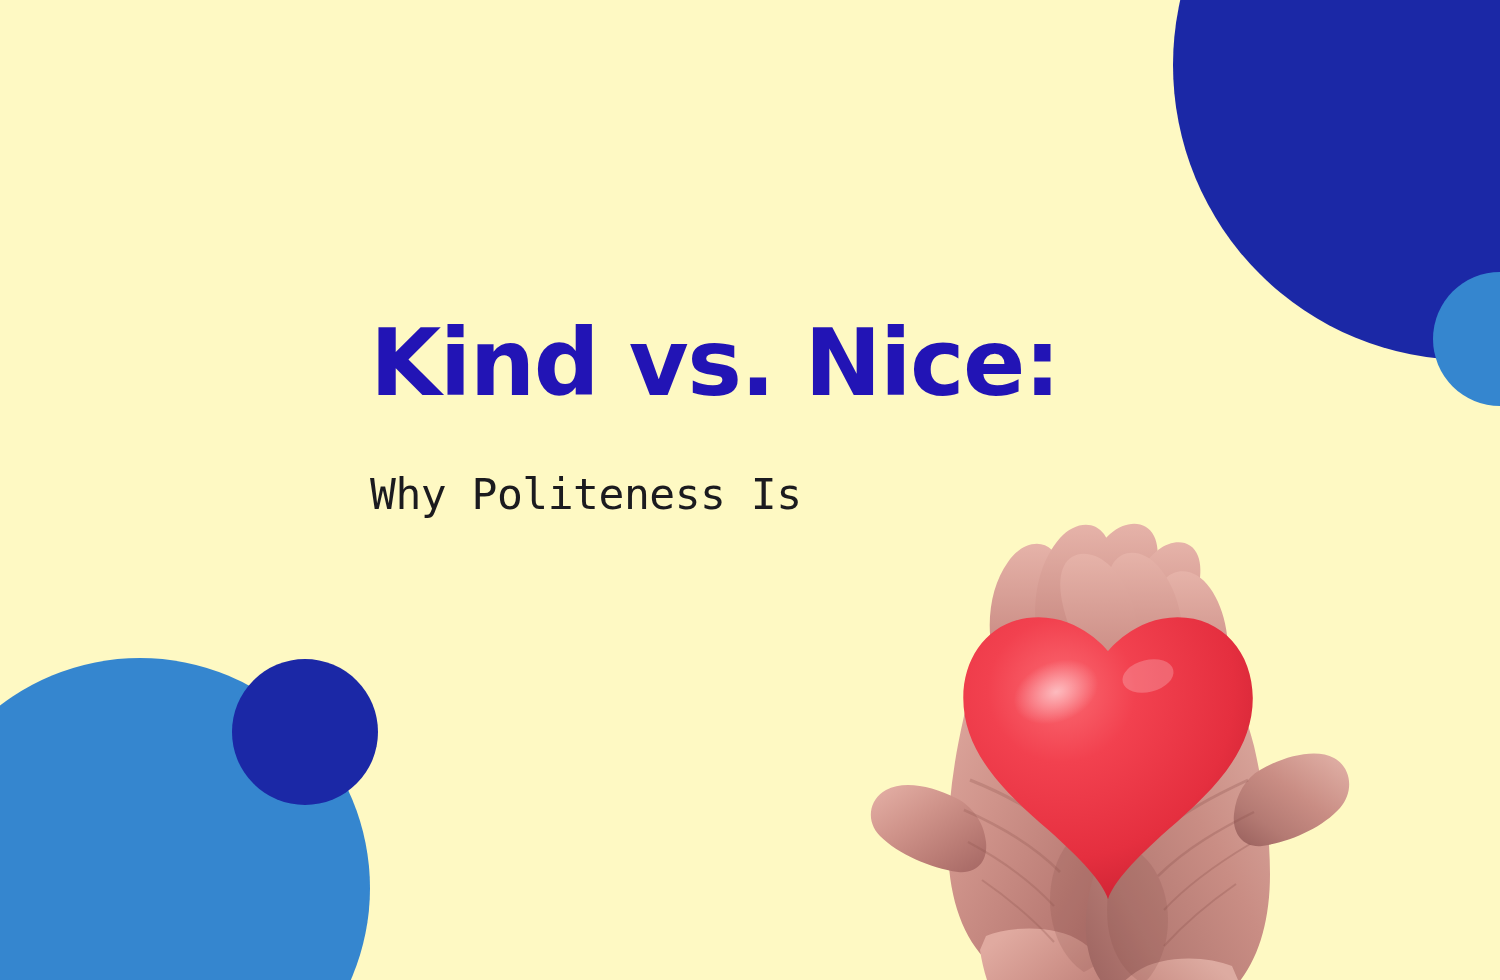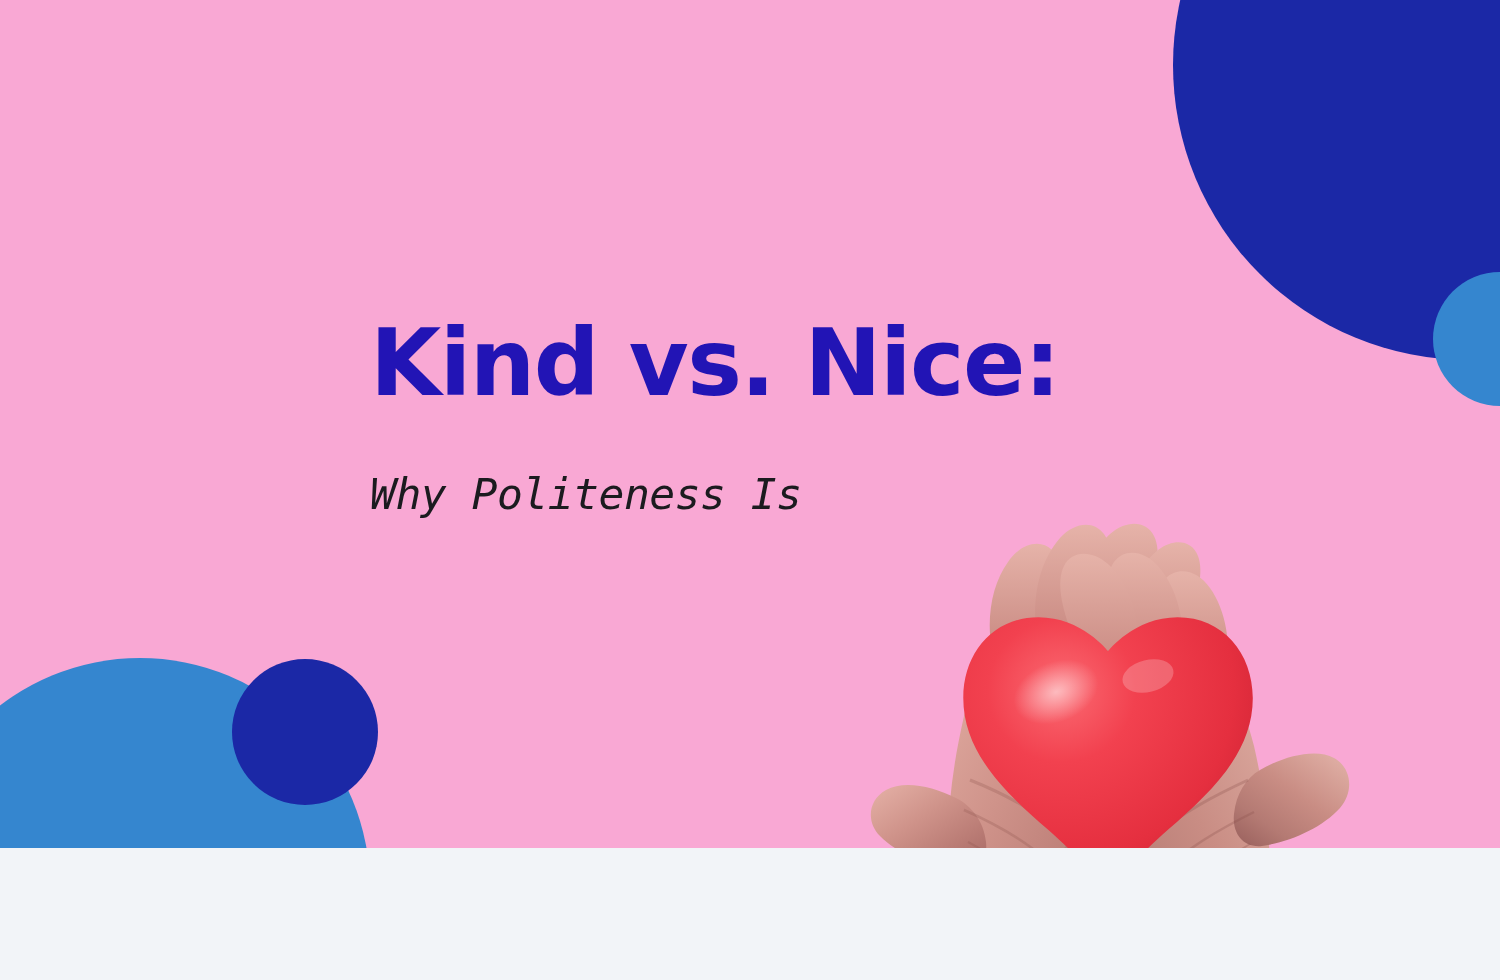--- a/index.html
+++ b/index.html
@@ -12,22 +12,22 @@
   }
 
   body {
     font-family: "Liberation Sans", sans-serif;
     background: #f2f4f8;
   }
 
   #canvas {
     position: relative;
     width: 1500px;
-    height: 848px;
-    background: #f9a8d4;
+    height: 980px;
+    background: #fef9c3;
     overflow: hidden;
   }
 
   
   .deco-circle {
     position: absolute;
     border-radius: 50%;
     pointer-events: none;
   }
 
@@ -88,21 +88,21 @@
   .subtitle {
     margin-top: 50px;
     font-family: "DejaVu Sans Mono", "Liberation Mono", monospace;
     font-weight: 400;
     font-size: 43px;
     line-height: 1.62;
     letter-spacing: -0.5px;
     color: #1b1b1f;
   }
 
-  .subtitle-line { display: block; white-space: nowrap; font-style: italic; }
+  .subtitle-line { display: block; white-space: nowrap; }
 
   
   .hands-photo {
     position: absolute;
     left: 860px;
     top: 480px;
     width: 500px;
     height: 500px;
   }
   .hands-photo svg { display: block; width: 100%; height: 100%; }

